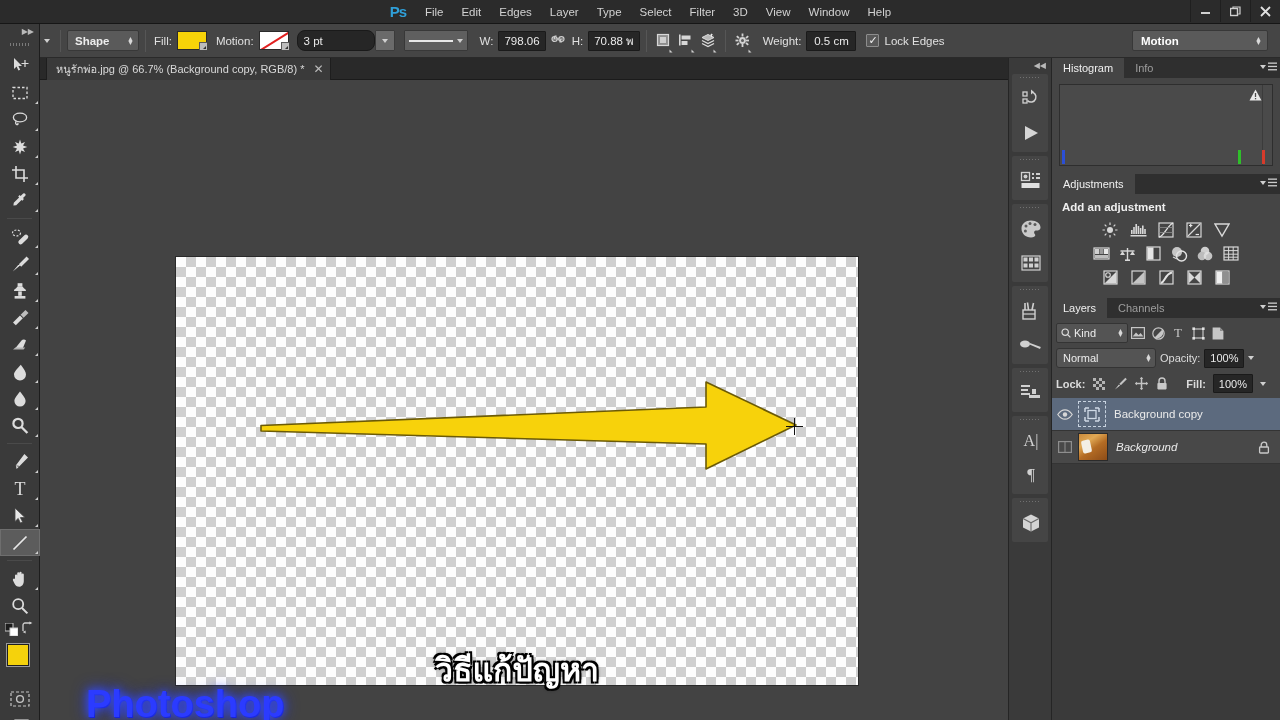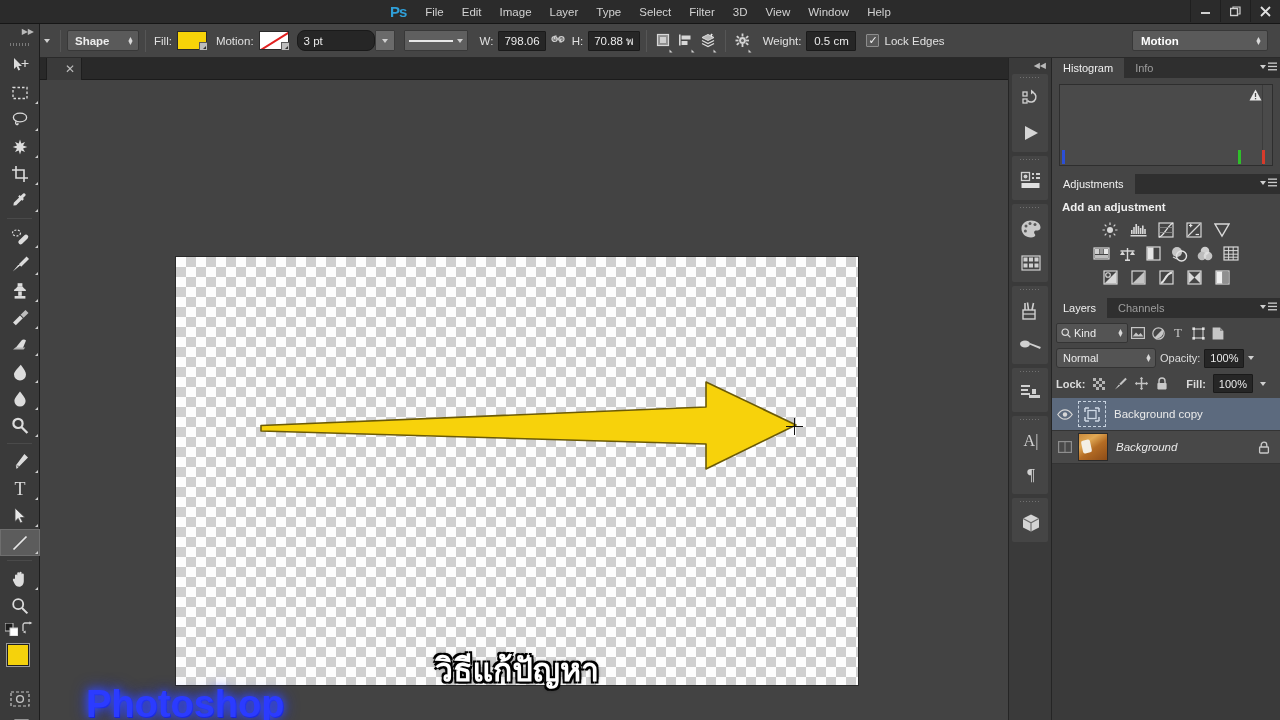--- a/index.html
+++ b/index.html
@@ -243,21 +243,21 @@
 </style>
 </head>
 <body>
 
 <div id="app">
 
   <div class="menubar">
     <div class="ps-logo">Ps</div>
     <div class="menu-item">File</div>
     <div class="menu-item">Edit</div>
-    <div class="menu-item">Image</div>
+    <div class="menu-item">Edges</div>
     <div class="menu-item">Layer</div>
     <div class="menu-item">Type</div>
     <div class="menu-item">Select</div>
     <div class="menu-item">Filter</div>
     <div class="menu-item">3D</div>
     <div class="menu-item">View</div>
     <div class="menu-item">Window</div>
     <div class="menu-item">Help</div>
     <div class="wincontrols">
       <div class="wc">
@@ -578,20 +578,21 @@
     <div class="tool" style="height:28px">
       <svg width="20" height="16" viewBox="0 0 20 16">
         <rect x="5" y="1" width="13" height="10" fill="none" stroke="#c4c4c4" stroke-width="1.3"></rect>
         <rect x="1.5" y="4" width="13" height="10" fill="#555" stroke="#c4c4c4" stroke-width="1.3"></rect>
       </svg>
     </div>
   </div>
 
   <div class="tabbar">
     <div class="doctab">
+      <span>หนูรักพ่อ.jpg @ 66.7% (Background copy, RGB/8) *</span>
       <span class="closex">✕</span>
     </div>
   </div>
 
   <div class="canvasarea">
     <div class="doc">
 
       <svg class="arrow-svg" width="682" height="428" viewBox="0 0 682 428">
         <path d="M85 168.5 L530 150 L530 125 L620 168 L530 212 L530 187 L85 174 Z" fill="#f7d20b" stroke="#6b5a06" stroke-width="1.6" stroke-linejoin="round"></path>
       </svg>

